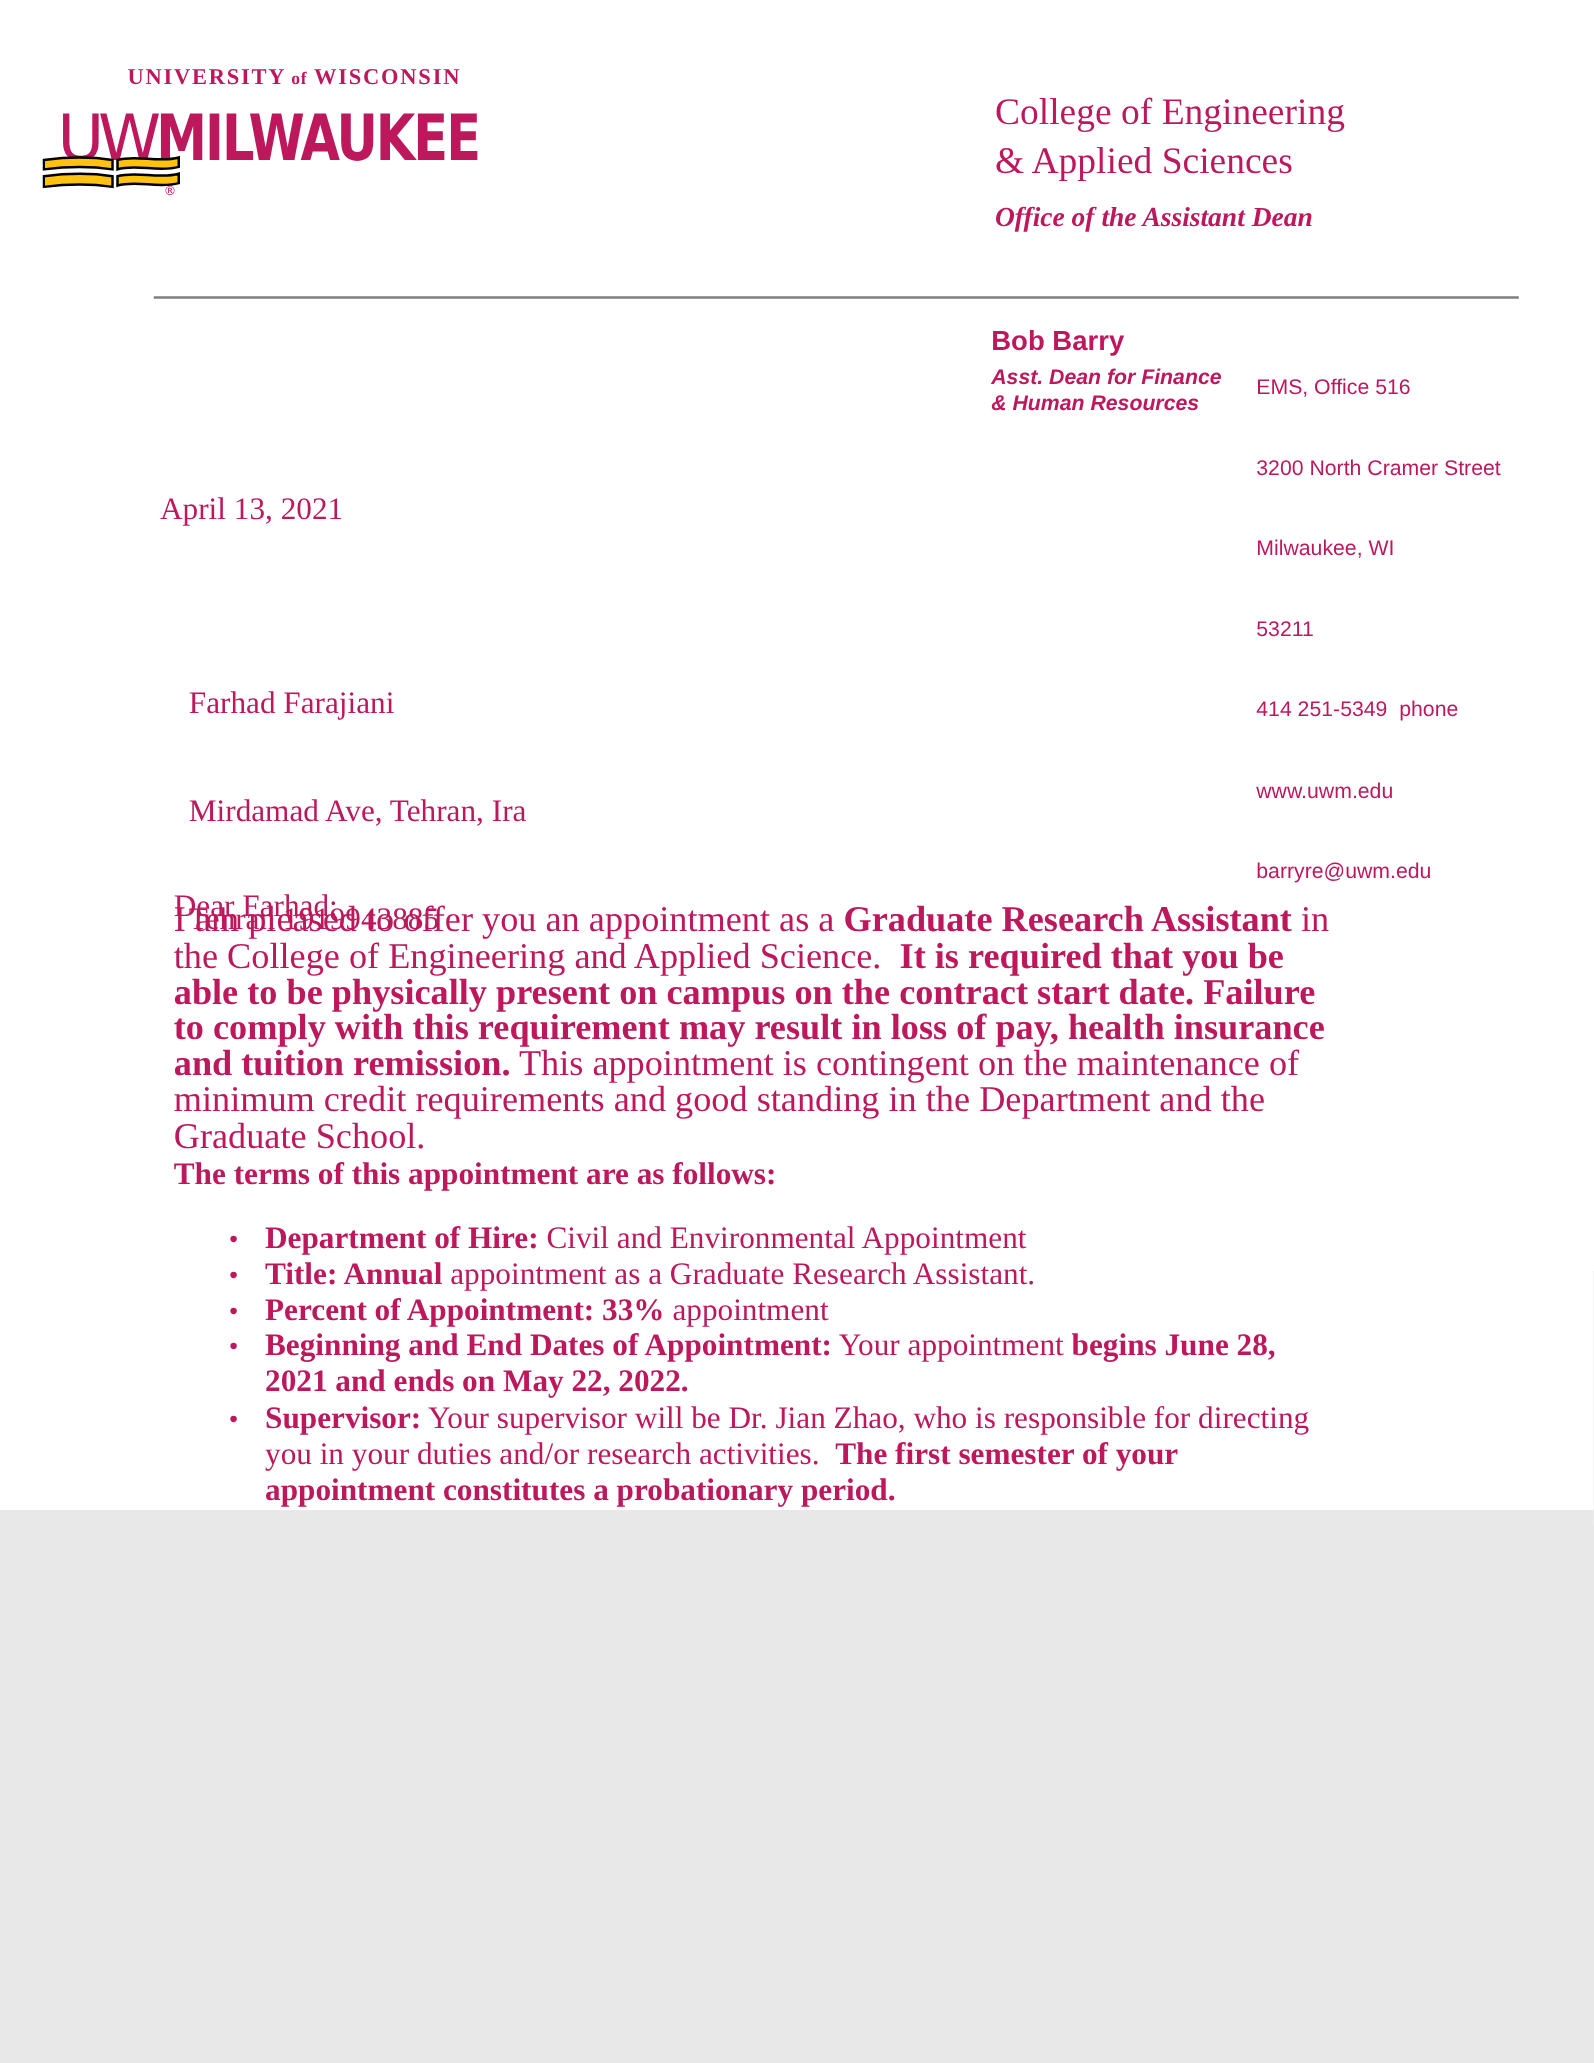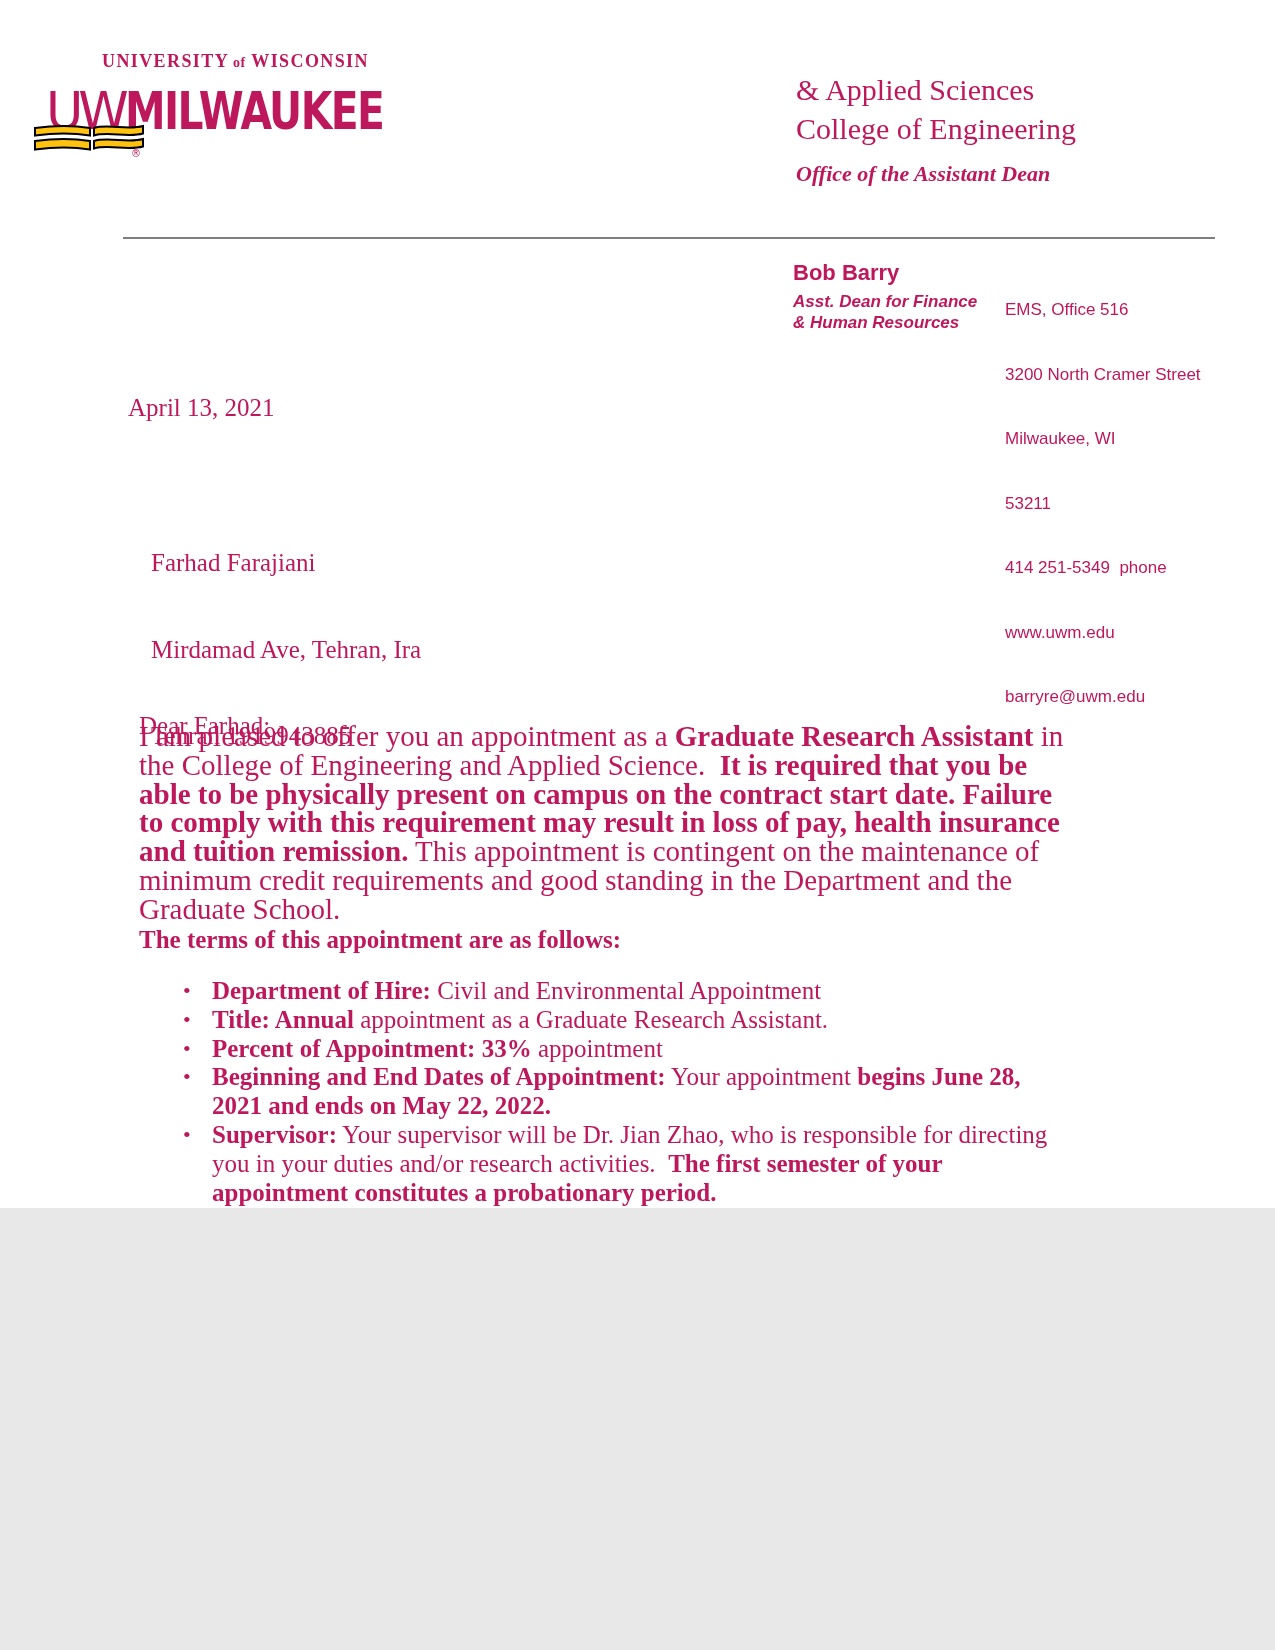--- a/index.html
+++ b/index.html
@@ -83,22 +83,22 @@
     <svg class="flags" width="110" height="33" viewBox="0 0 110 33">
       <path d="M1,6 C20,3.5 40,3.5 56,6 L56,13.5 C40,11 20,11 1,13.5 Z" fill="#FFC20E" stroke="#000" stroke-width="2"></path>
       <path d="M1,19 C20,16.5 40,16.5 56,19 L56,27.5 C40,25 20,25 1,27.5 Z" fill="#FFC20E" stroke="#000" stroke-width="2"></path>
       <path d="M60,6 C74,1.5 94,8.5 109,4 L109,11.5 C94,16 74,9 60,13.5 Z" fill="#FFC20E" stroke="#000" stroke-width="2"></path>
       <path d="M60,19 C74,14.5 94,21.5 109,17 L109,24.5 C94,29 74,22 60,26.5 Z" fill="#FFC20E" stroke="#000" stroke-width="2"></path>
     </svg>
     <div class="reg">®</div>
   </div>
 
   <div class="college">
+    <div>College of Engineering</div>
     <div>&amp; Applied Sciences</div>
-    <div>College of Engineering</div>
     <div class="office">Office of the Assistant Dean</div>
   </div>
 
   <div class="rule"></div>
 
   <div class="sender">
     <div class="sender-name">Bob Barry</div>
     <div class="sender-title first">Asst. Dean for Finance</div>
     <div class="sender-title">&amp; Human Resources</div>
   </div>

